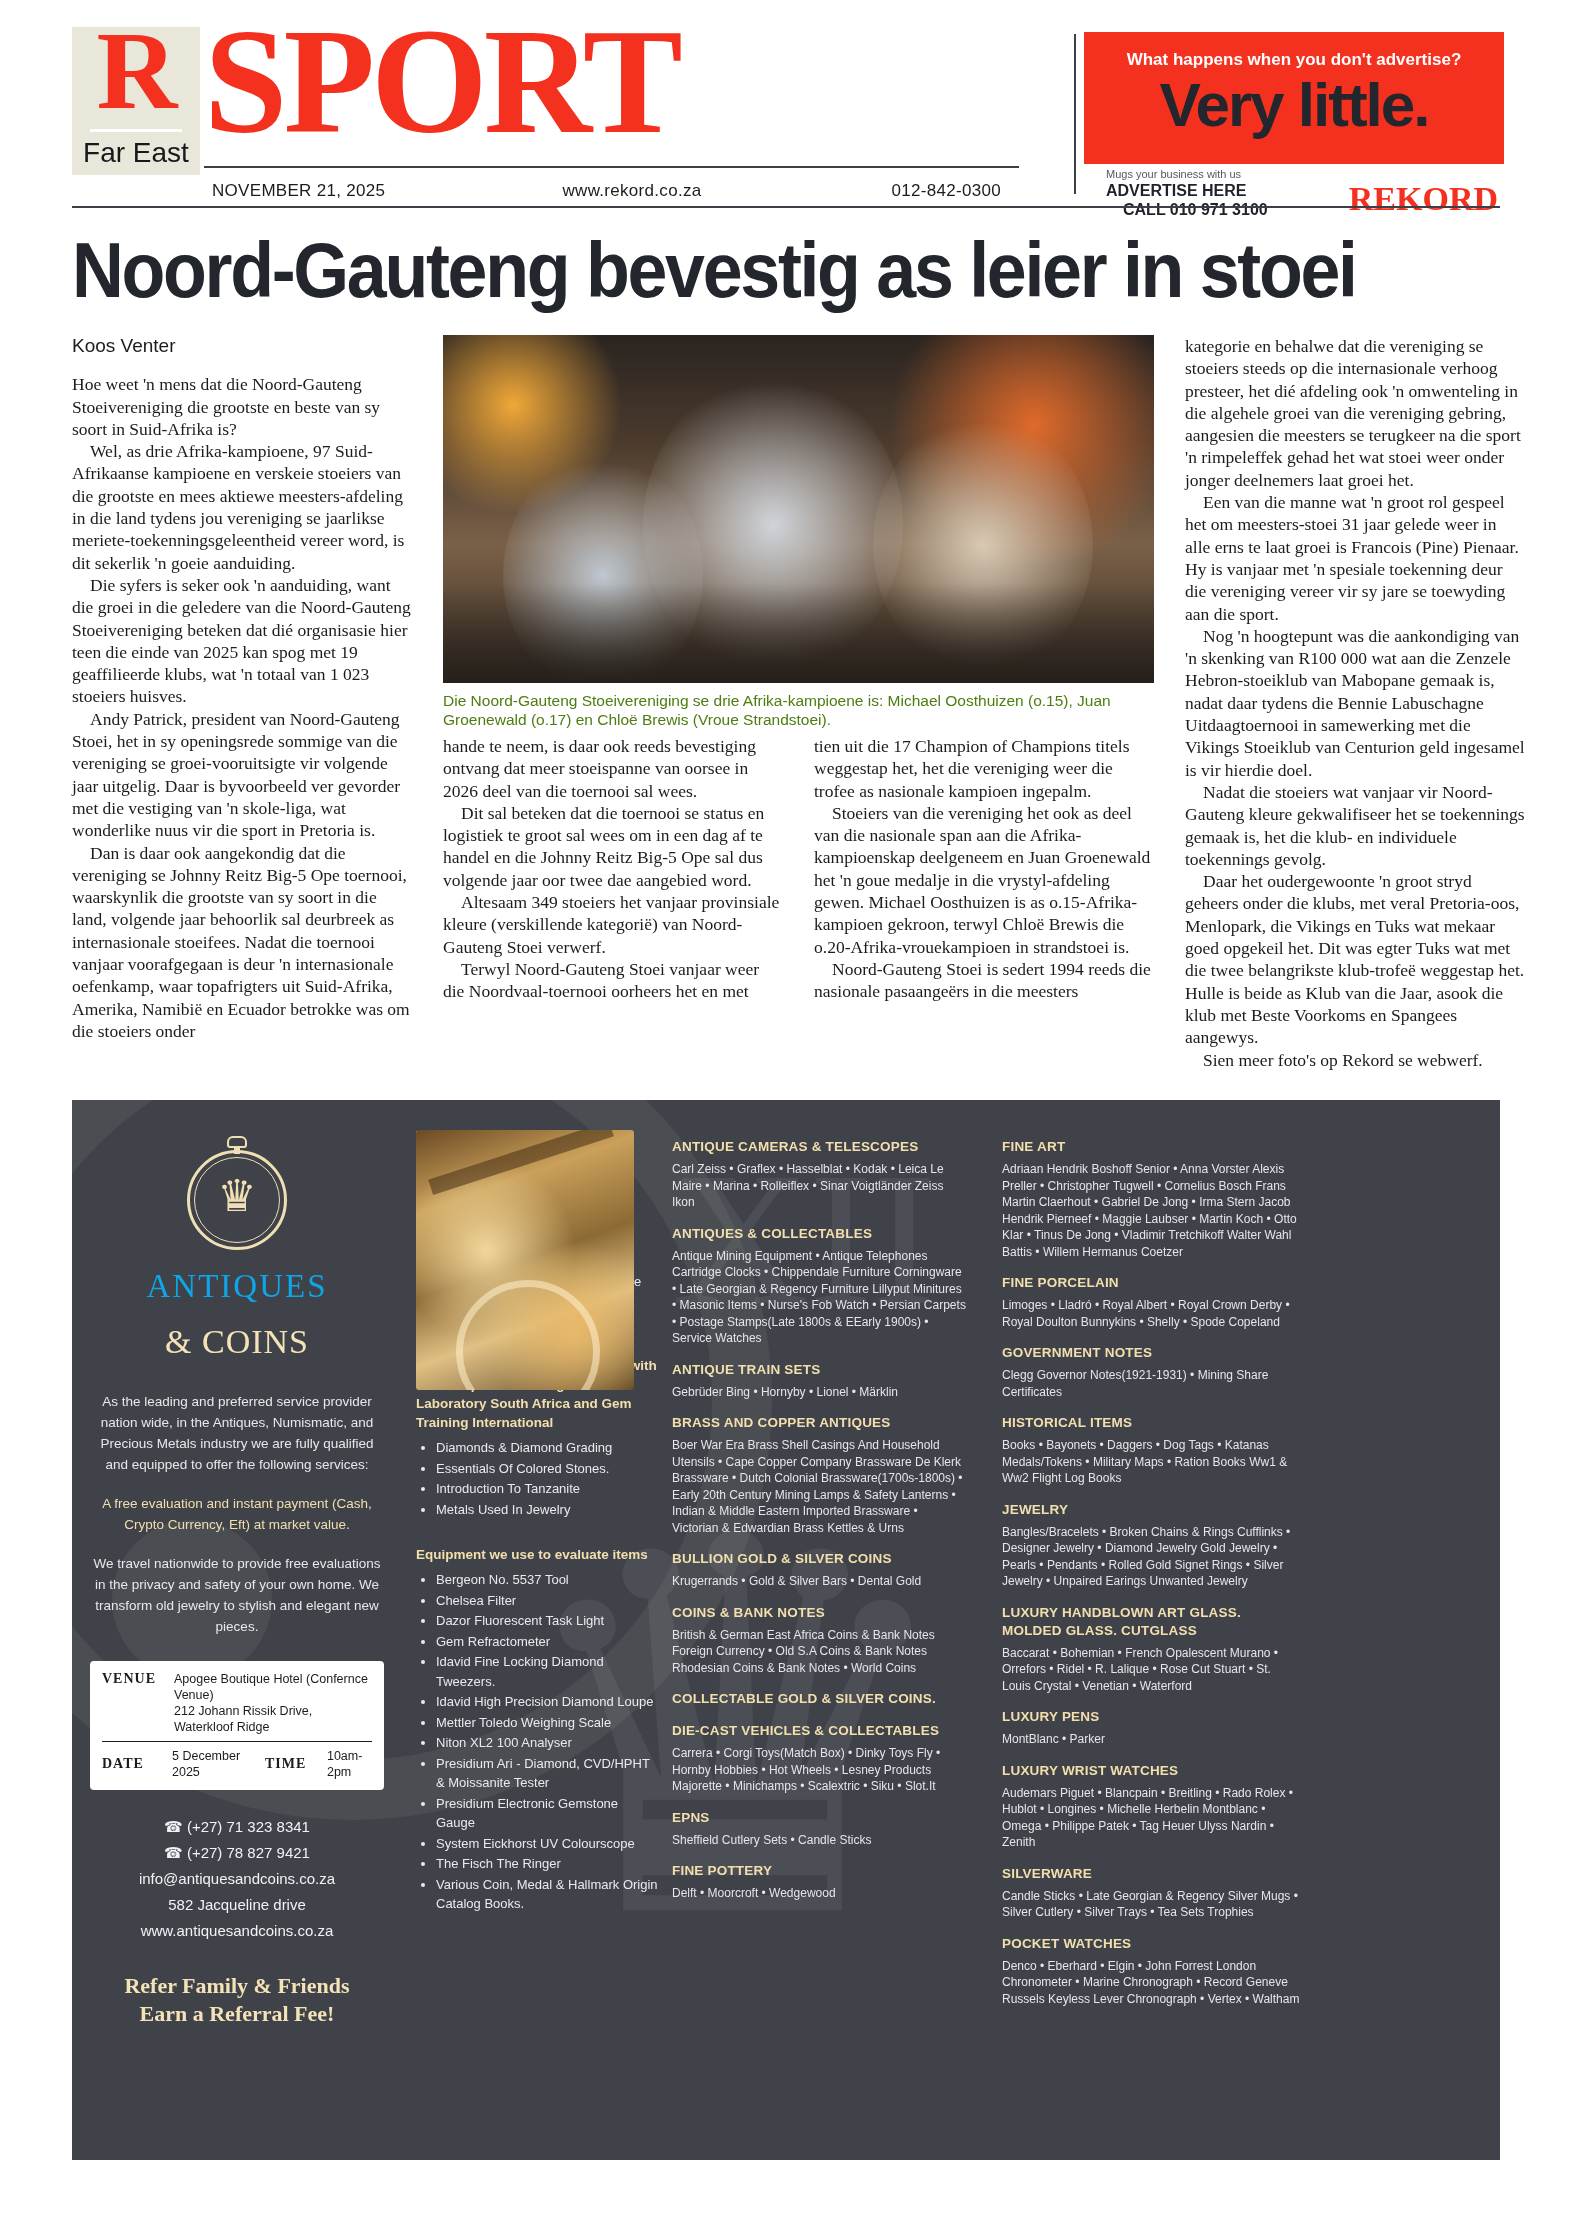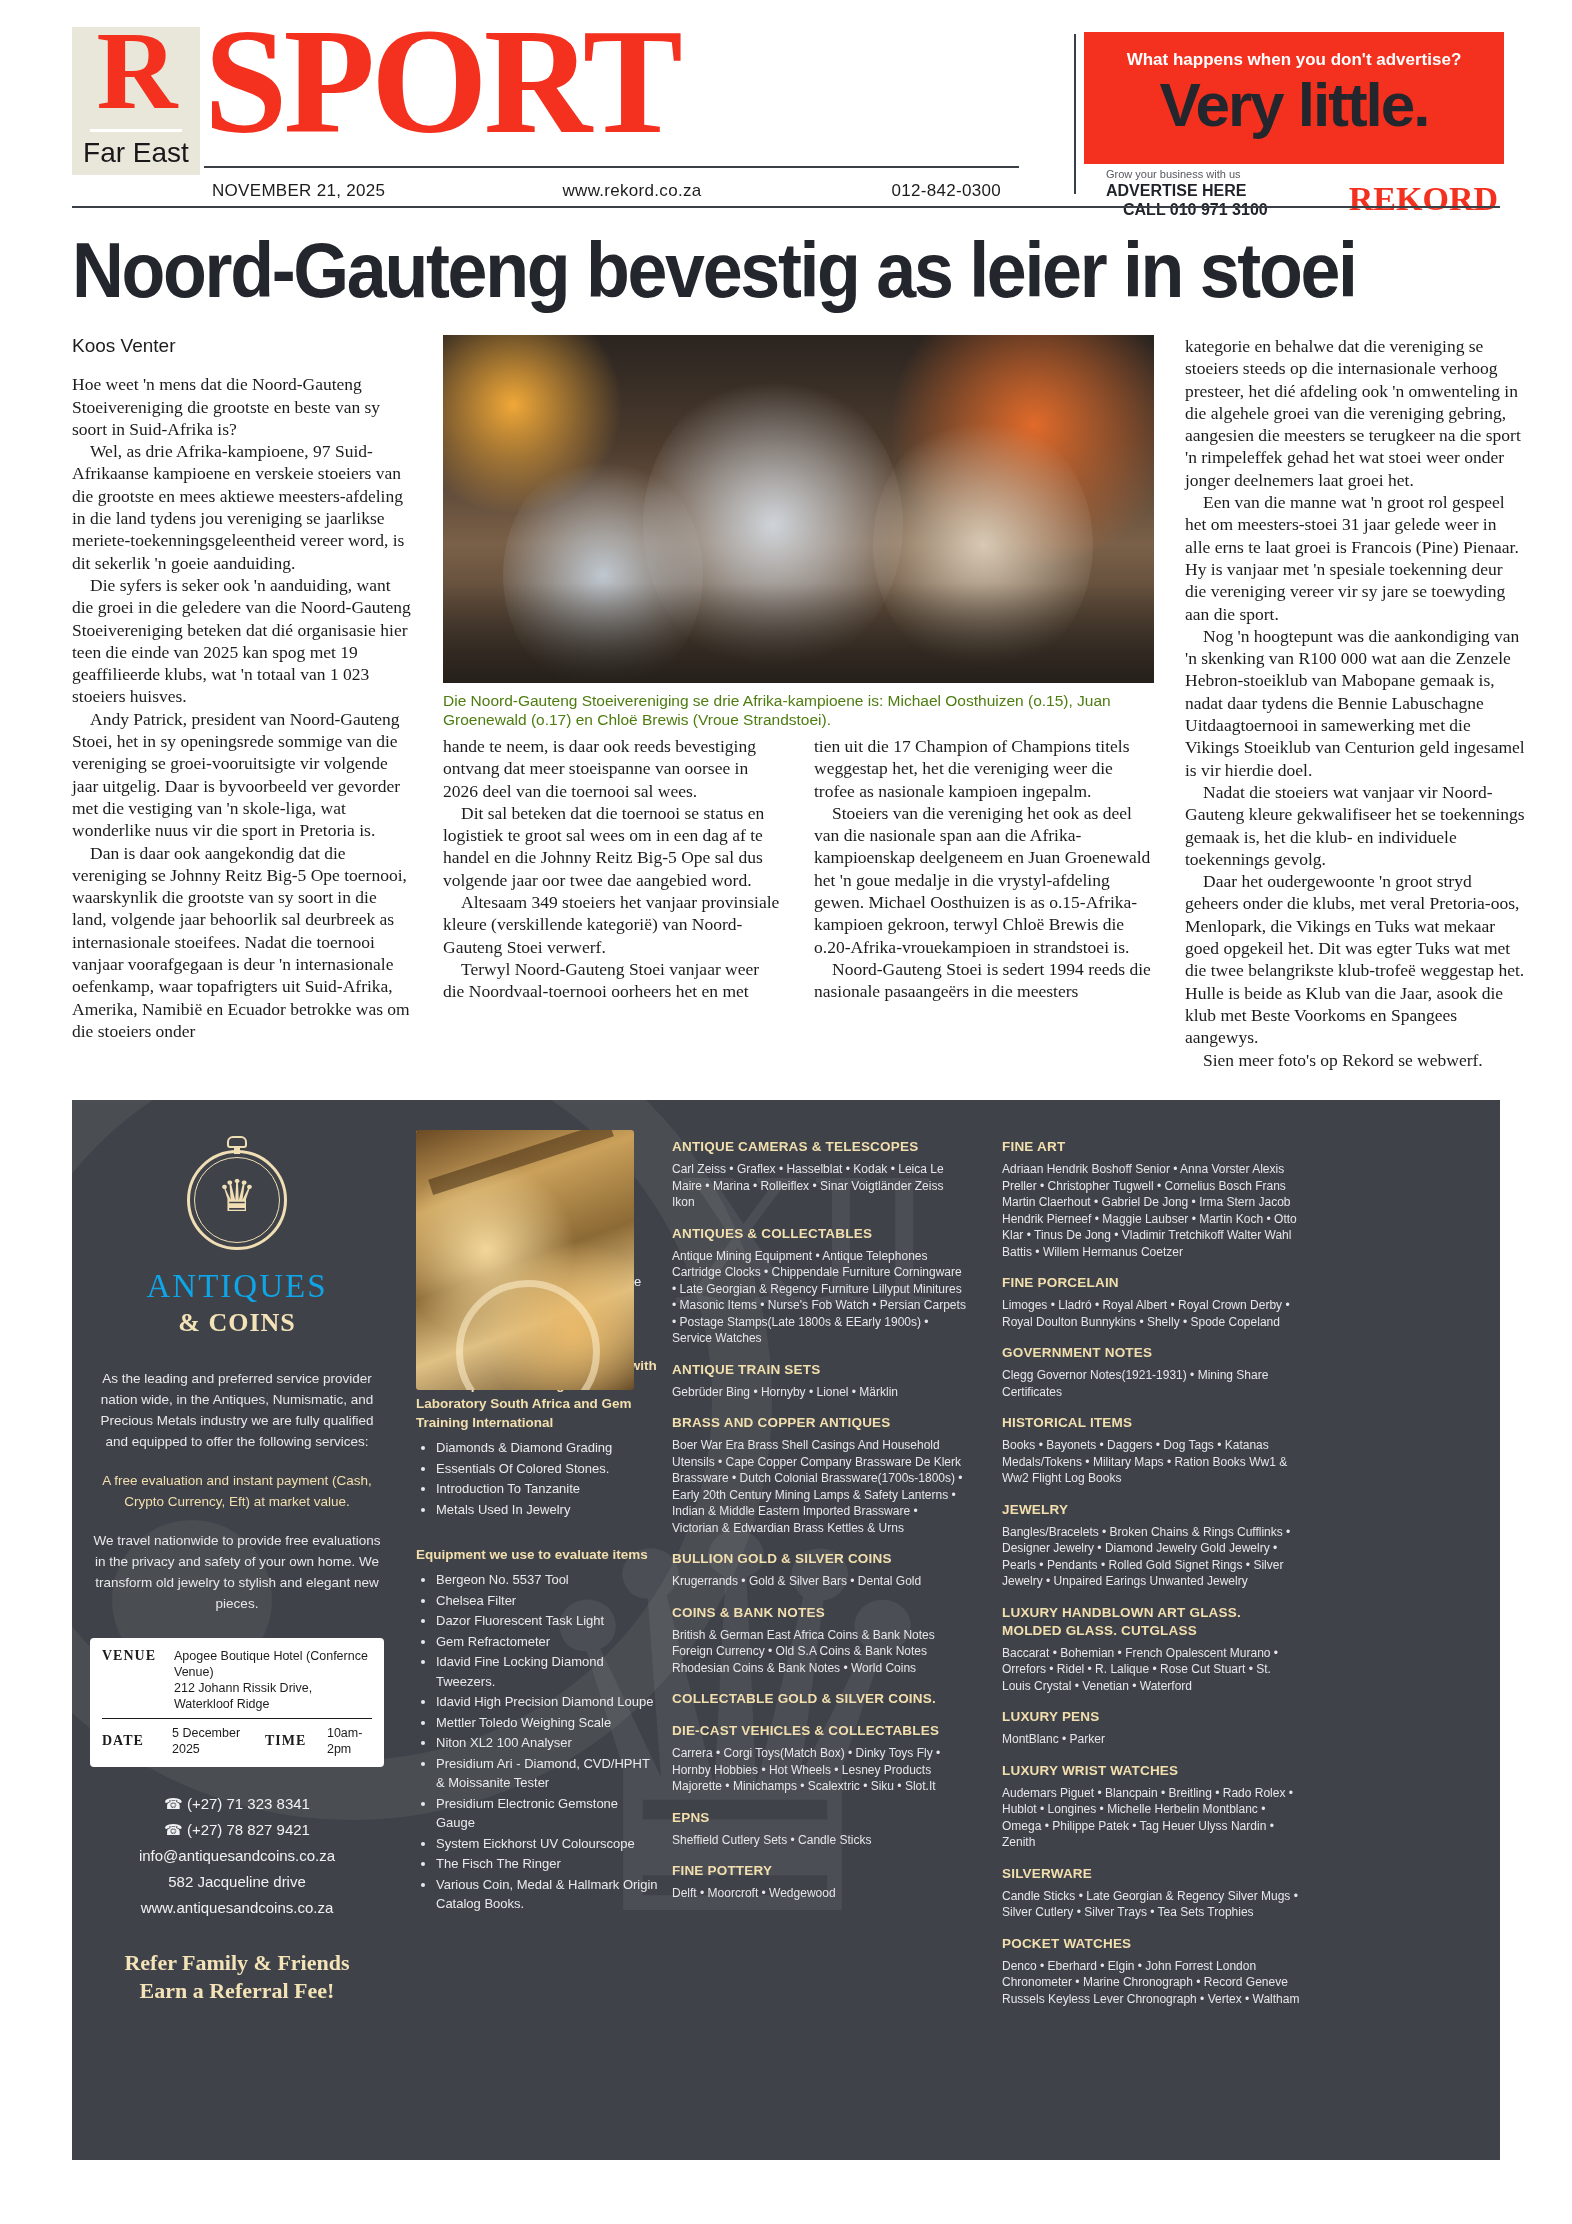--- a/index.html
+++ b/index.html
@@ -124,21 +124,21 @@
   .ad-colD{position:absolute;left:930px;top:38px;width:300px;box-sizing:border-box;}
 
   .watch{margin:6px auto 0;width:108px;height:120px;position:relative;}
   .watch .ring{position:absolute;left:4px;top:14px;width:100px;height:100px;border:3px solid #f0dfb4;border-radius:50%;box-sizing:border-box;}
   .watch .ring2{position:absolute;left:11px;top:21px;width:86px;height:86px;border:1.5px solid #f0dfb4;border-radius:50%;box-sizing:border-box;}
   .watch .crown{position:absolute;left:44px;top:0;width:20px;height:12px;border:2.5px solid #f0dfb4;border-radius:6px 6px 3px 3px;box-sizing:border-box;}
   .watch .stem{position:absolute;left:51px;top:10px;width:6px;height:8px;background:#f0dfb4;}
   .watch .lion{position:absolute;left:0;right:0;top:38px;text-align:center;font-size:44px;color:#f0dfb4;line-height:44px;}
 
   .ad-title{color:#0ea5e9;font-family:"Liberation Serif",serif;font-weight:400;font-size:33px;letter-spacing:2px;margin-top:12px;}
-  .ad-sub{color:#f5e3b8;font-family:"Liberation Serif",serif;font-weight:700;font-size:26px;letter-spacing:1px;margin-top:3px;}
+  .ad-sub{color:#f5e3b8;font-family:"Liberation Serif",serif;font-weight:400;font-size:34px;letter-spacing:1px;margin-top:18px;}
   .ad-h2{color:#ffffff;font-family:"Liberation Serif",serif;font-weight:700;font-size:25px;line-height:30px;letter-spacing:.5px;margin-top:38px;}
   .ad-body{color:#e7e8ea;font-size:13.5px;line-height:21px;margin-top:30px;}
   .ad-gold{color:#f3dfae;font-size:13.5px;line-height:21px;margin-top:18px;}
   .ad-body2{color:#e7e8ea;font-size:13.5px;line-height:21px;margin-top:18px;}
 
   .venue{background:#ffffff;border-radius:4px;margin-top:24px;padding:10px 12px;text-align:left;}
   .venue-row{display:flex;align-items:flex-start;}
   .venue-lab{font-family:"Liberation Serif",serif;font-weight:700;font-size:14px;color:#1c1c1e;letter-spacing:1px;width:72px;flex:none;}
   .venue-val{font-size:12.5px;color:#1c1c1e;line-height:16px;}
   .venue-hr{height:1px;background:#1c1c1e;margin:6px 0 6px 0;}
@@ -179,21 +179,21 @@
         <span class="mh-phone">012-842-0300</span>
       </div>
     </div>
     <div class="mh-sep"></div>
     <div class="mh-right">
       <div class="adbox">
         <div class="ad-q">What happens when you don't advertise?</div>
         <div class="ad-big">Very little.</div>
       </div>
       <div class="ad-foot">
-        <div class="ad-grow">Grow your business with us</div>
+        <div class="ad-grow">Mugs your business with us</div>
         <div class="ad-here">ADVERTISE HERE</div>
         <div class="ad-call">CALL 010 971 3100</div>
         <div class="ad-rekord">REKORD</div>
       </div>
     </div>
   </div>
   <div class="mh-bottom-rule"></div>
 
   <div class="headline">Noord-Gauteng bevestig as leier in stoei</div>
 

